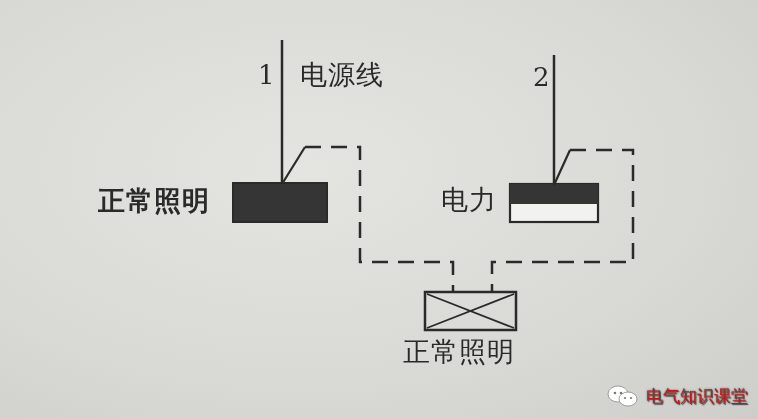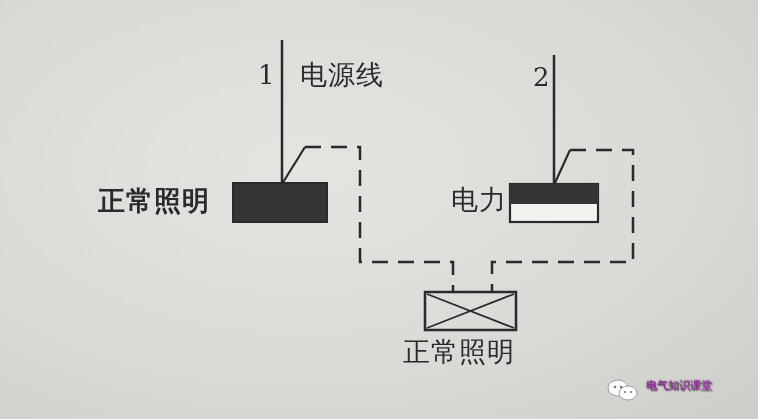--- a/index.html
+++ b/index.html
@@ -14,22 +14,22 @@
       background: radial-gradient(ellipse at 40% 40%, #e4e5e1 0%, #d9dad6 60%, #cdcec9 100%);
     }
     svg.diagram { position: absolute; left: 0; top: 0; }
     .label {
       position: absolute; color: #2a2a2a; font-size: 27px; line-height: 1;
       white-space: nowrap; letter-spacing: 1px;
     }
     .num { font-size: 26px; }
     .watermark {
       position: absolute; left: 606px; top: 378px; height: 30px;
-      display: flex; align-items: flex-start; gap: 6px;
-      color: #a21caf; font-family: "DejaVu Sans", sans-serif; font-size: 11px;
+      display: flex; align-items: flex-end; gap: 6px;
+      color: #b91c1c; font-family: "DejaVu Sans", sans-serif; font-size: 17px;
       text-shadow: 0 0 2px #555, 1px 1px 1px #444;
     }
     .wm-icon { width: 34px; height: 24px; position: relative; }
   </style>
 </head>
 <body>
 
 <div class="paper"></div>
 
 <svg class="diagram" width="758" height="419" viewBox="0 0 758 419">
@@ -53,21 +53,21 @@
 
   <rect x="425" y="292" width="91" height="38" fill="none" stroke="#2a2a2a" stroke-width="2.5"></rect>
   <line x1="427" y1="294" x2="514" y2="328" stroke="#2a2a2a" stroke-width="1.8"></line>
   <line x1="514" y1="294" x2="427" y2="328" stroke="#2a2a2a" stroke-width="1.8"></line>
 </svg>
 
 <div class="label num" style="left:258px; top:62px;">1</div>
 <div class="label" style="left:300px; top:61px;">电源线</div>
 <div class="label num" style="left:533px; top:64px;">2</div>
 <div class="label" style="left:98px; top:187px;font-weight:bold;">正常照明</div>
-<div class="label" style="left:451px; top:186px;">电力</div>
+<div class="label" style="left:441px; top:186px;">电力</div>
 <div class="label" style="left:403px; top:338px;">正常照明</div>
 
 <div class="watermark">
   <span class="wm-icon">
     <svg width="34" height="24" viewBox="0 0 34 24">
       <ellipse cx="12" cy="10" rx="10" ry="8" fill="#ffffff" stroke="#888" stroke-width="0.8"></ellipse>
       <ellipse cx="22" cy="15" rx="9" ry="7" fill="#ffffff" stroke="#888" stroke-width="0.8"></ellipse>
       <circle cx="9" cy="9" r="1.3" fill="#777"></circle>
       <circle cx="15" cy="9" r="1.3" fill="#777"></circle>
       <circle cx="19" cy="14" r="1.1" fill="#777"></circle>

